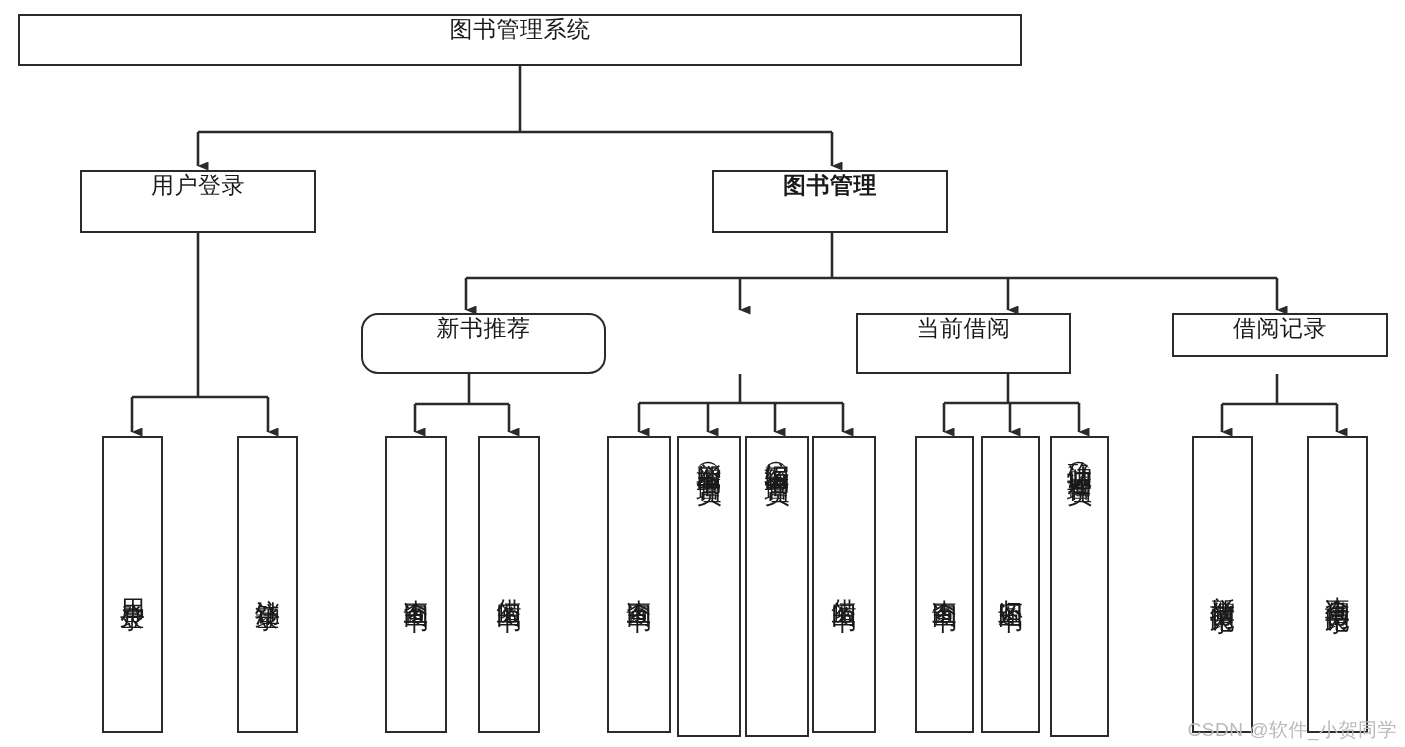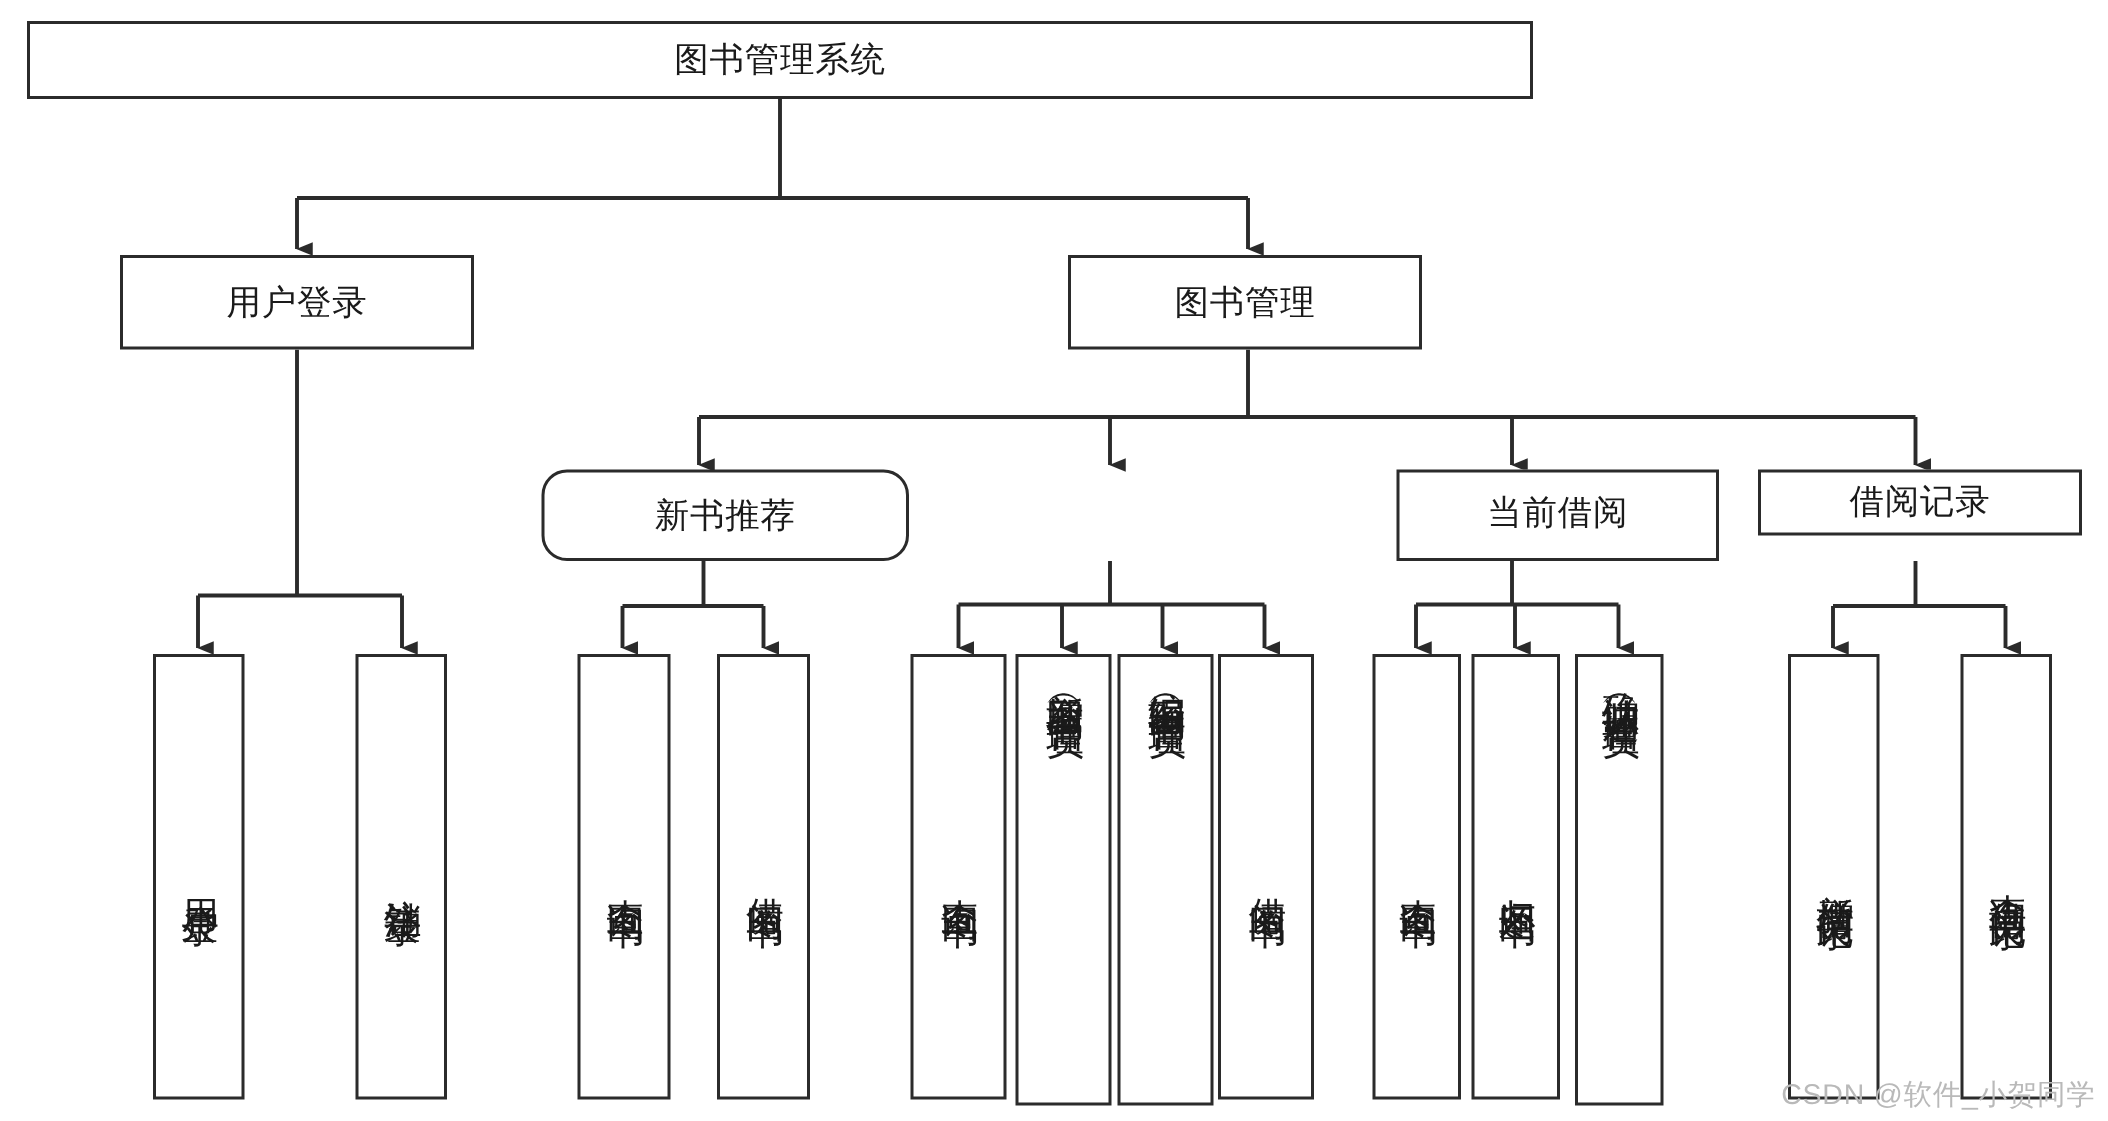--- a/index.html
+++ b/index.html
@@ -24,21 +24,20 @@
     width: 1405px;
     height: 747px;
     pointer-events: none;
   }
   .node {
     position: absolute;
     box-sizing: border-box;
     background: #ffffff;
     border: 2.5px solid #2b2b2b;
     display: flex;
-    align-items: center;
     justify-content: center;
     color: #1a1a1a;
     z-index: 2;
   }
   .node .label {
     display: block;
     text-align: center;
     line-height: 1.18;
   }
   .node.horizontal .label {
@@ -130,28 +129,28 @@
     </g>
   </svg>
 
   <div class="node horizontal" style="left:18px; top:14px; width:1004px; height:52px;">
     <span class="label">图书管理系统</span>
   </div>
 
   <div class="node horizontal" style="left:80px; top:170px; width:236px; height:63px;">
     <span class="label">用户登录</span>
   </div>
-  <div class="node horizontal" style="left:712px; top:170px; width:236px; height:63px;">
+  <div class="node horizontal" style="left:712px; top:170px; width:236px; height:63px;font-weight:bold;">
     <span class="label">图书管理</span>
   </div>
 
   <div class="node horizontal" style="left:361px; top:313px; width:245px; height:61px;border-radius:17px;">
     <span class="label">新书推荐</span>
   </div>
-  <div class="node horizontal" style="left:931px; top:313px; width:215px; height:61px;font-family:Liberation Mono, monospace;">
+  <div class="node horizontal" style="left:856px; top:313px; width:215px; height:61px;">
     <span class="label">当前借阅</span>
   </div>
   <div class="node horizontal" style="left:1172px; top:313px; width:216px; height:44px;">
     <span class="label">借阅记录</span>
   </div>
 
   <div class="node vertical center" style="left:102px; top:436px; width:61px; height:297px;">
     <span class="label">用户登录</span>
   </div>
   <div class="node vertical center" style="left:237px; top:436px; width:61px; height:297px;">

